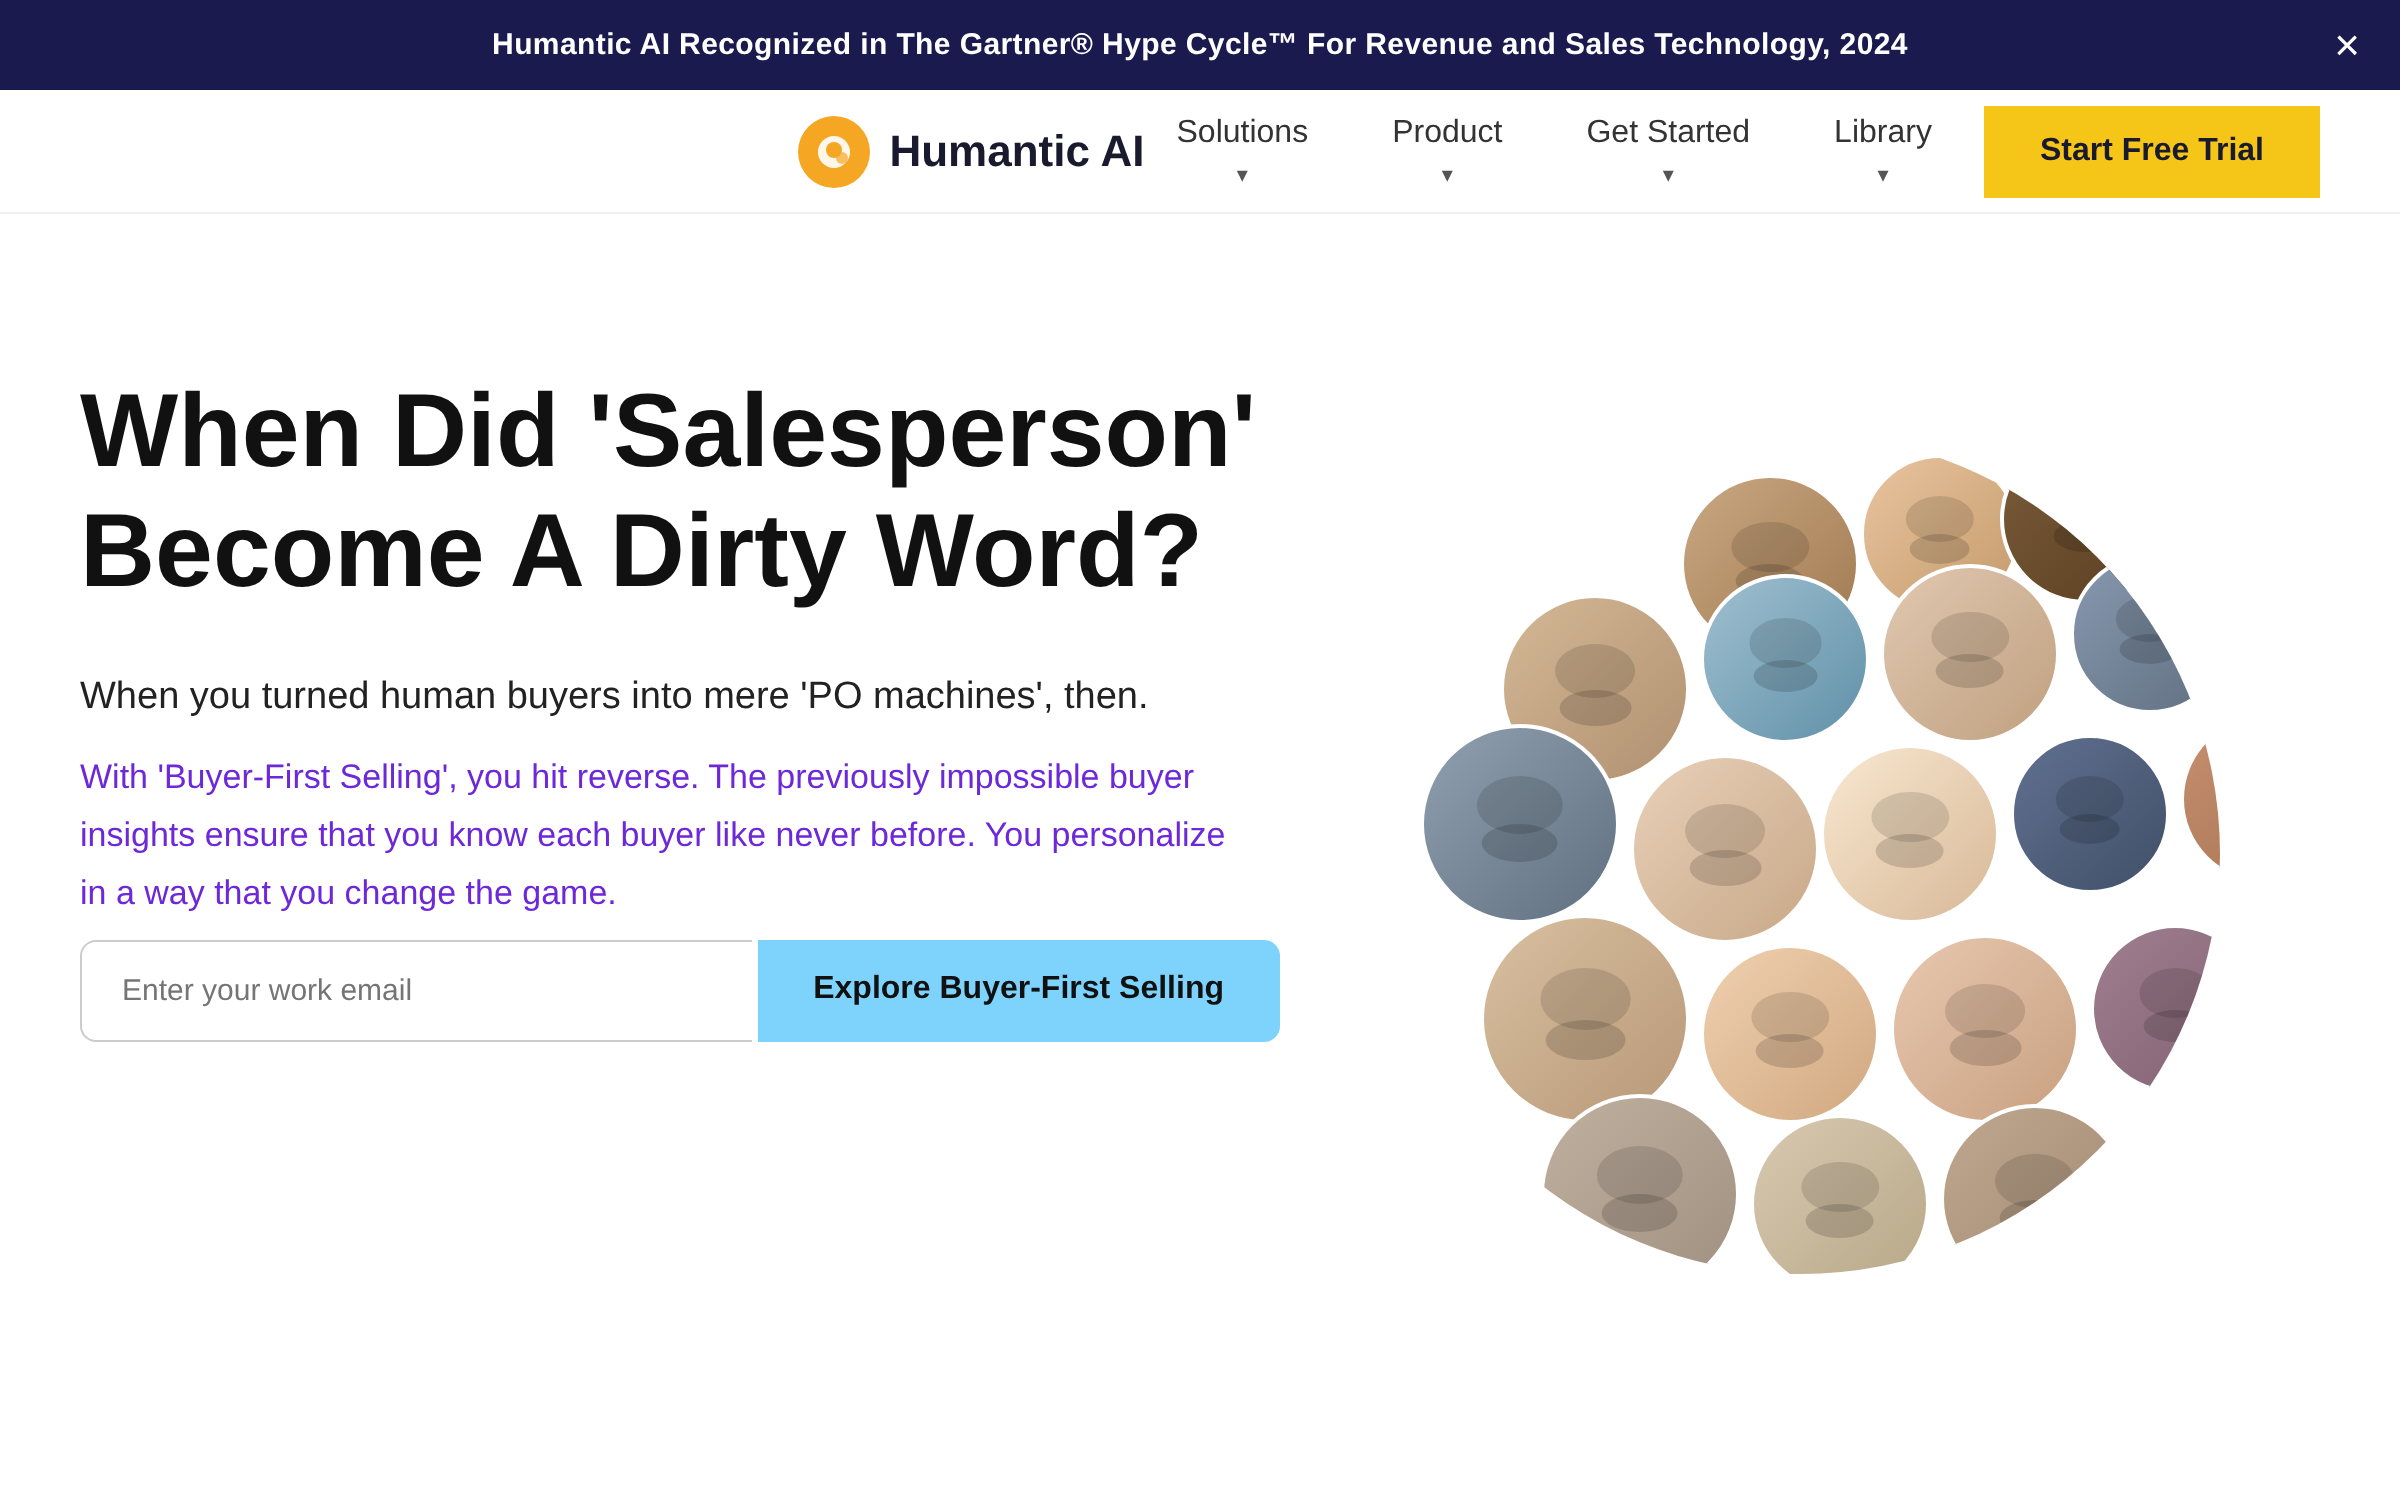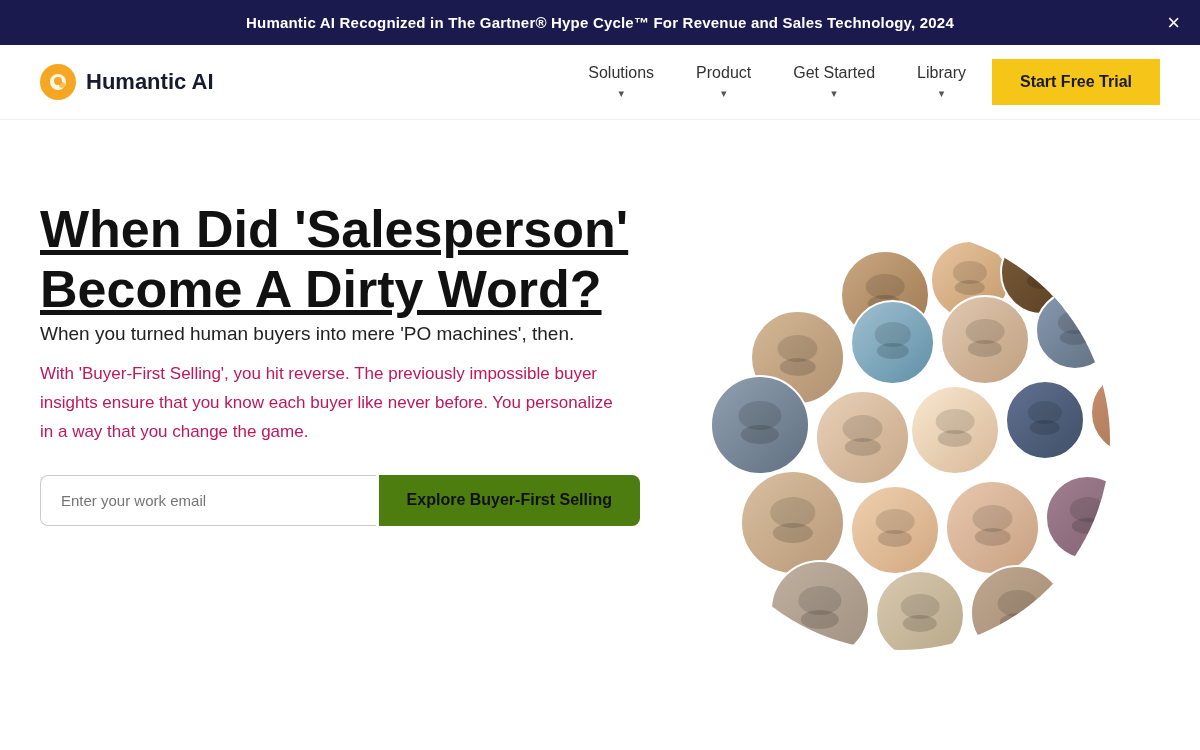--- a/index.html
+++ b/index.html
@@ -29,23 +29,23 @@
       color: #fff;
       font-size: 22px;
       cursor: pointer;
       line-height: 1;
     }
 
     
     .navbar {
       display: flex;
       align-items: center;
-      justify-content: space-between;
+      justify-content: flex-end;
       padding: 0 40px;
-      height: 75px;
+      height: 62px;
       border-bottom: 1px solid #f0f0f0;
       background: #fff;
     }
     .logo {
       display: flex;
       align-items: center;
       gap: 10px;
       text-decoration: none;
     }
     .logo-icon {
@@ -105,34 +105,34 @@
     }
     .hero-left {
       flex: 0 0 600px;
       padding-top: 20px;
     }
     .hero-title {
       font-size: 52px;
       font-weight: 900;
       color: #111;
       line-height: 1.15;
-      text-decoration: underline;
+      margin-bottom: 28px;
     }
     .hero-subtitle {
       font-size: 19px;
       color: #222;
       font-weight: 400;
       margin-bottom: 12px;
       line-height: 1.5;
     }
     .hero-body {
       font-size: 17px;
-      color: #be185d;
+      color: #6d28d9;
       line-height: 1.7;
-      margin-bottom: 28px;
+      margin-bottom: 8px;
       max-width: 580px;
     }
     .hero-destiny {
       font-size: 19px;
       font-weight: 700;
       color: #111;
       margin-bottom: 28px;
     }
     .hero-form {
       display: flex;
@@ -144,21 +144,21 @@
       padding: 16px 20px;
       border: 1.5px solid #ccc;
       border-right: none;
       border-radius: 8px 0 0 8px;
       font-size: 15px;
       color: #888;
       outline: none;
       max-width: 340px;
     }
     .hero-explore-btn {
-      background: #4d7c0f;
+      background: #7dd3fc;
       color: #111;
       border: none;
       padding: 16px 28px;
       font-size: 16px;
       font-weight: 800;
       border-radius: 0 8px 8px 0;
       cursor: pointer;
       white-space: nowrap;
     }
     .hero-footnote {

